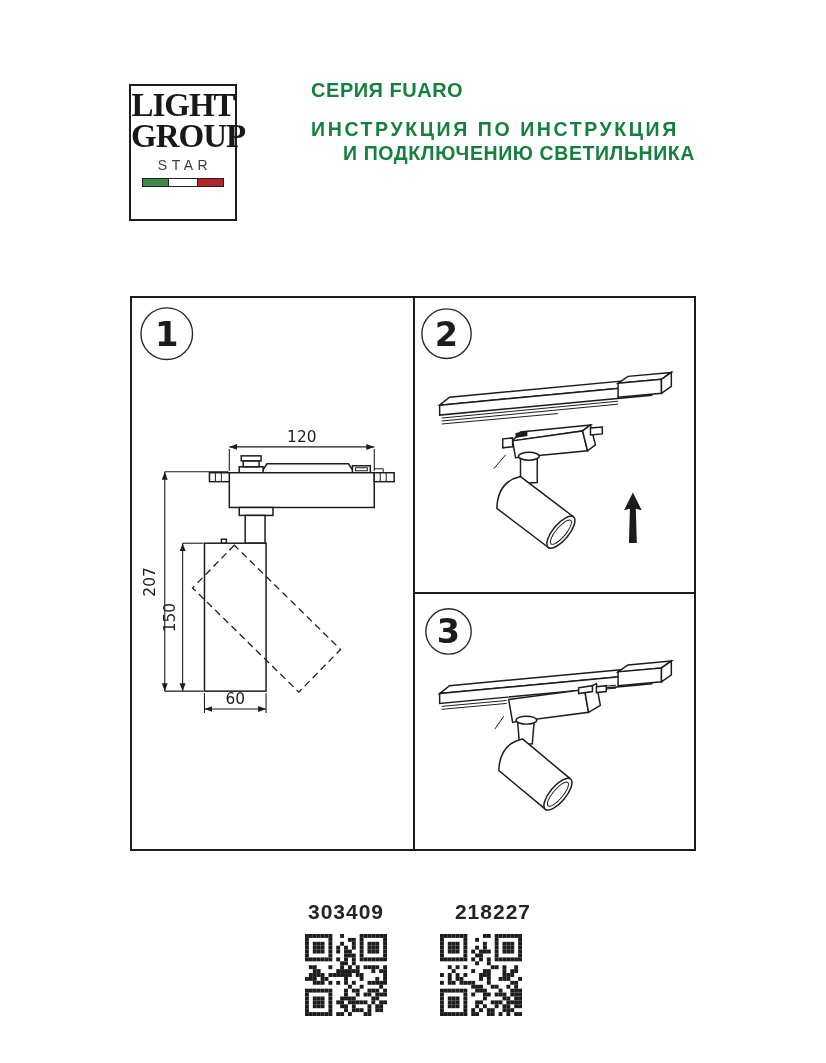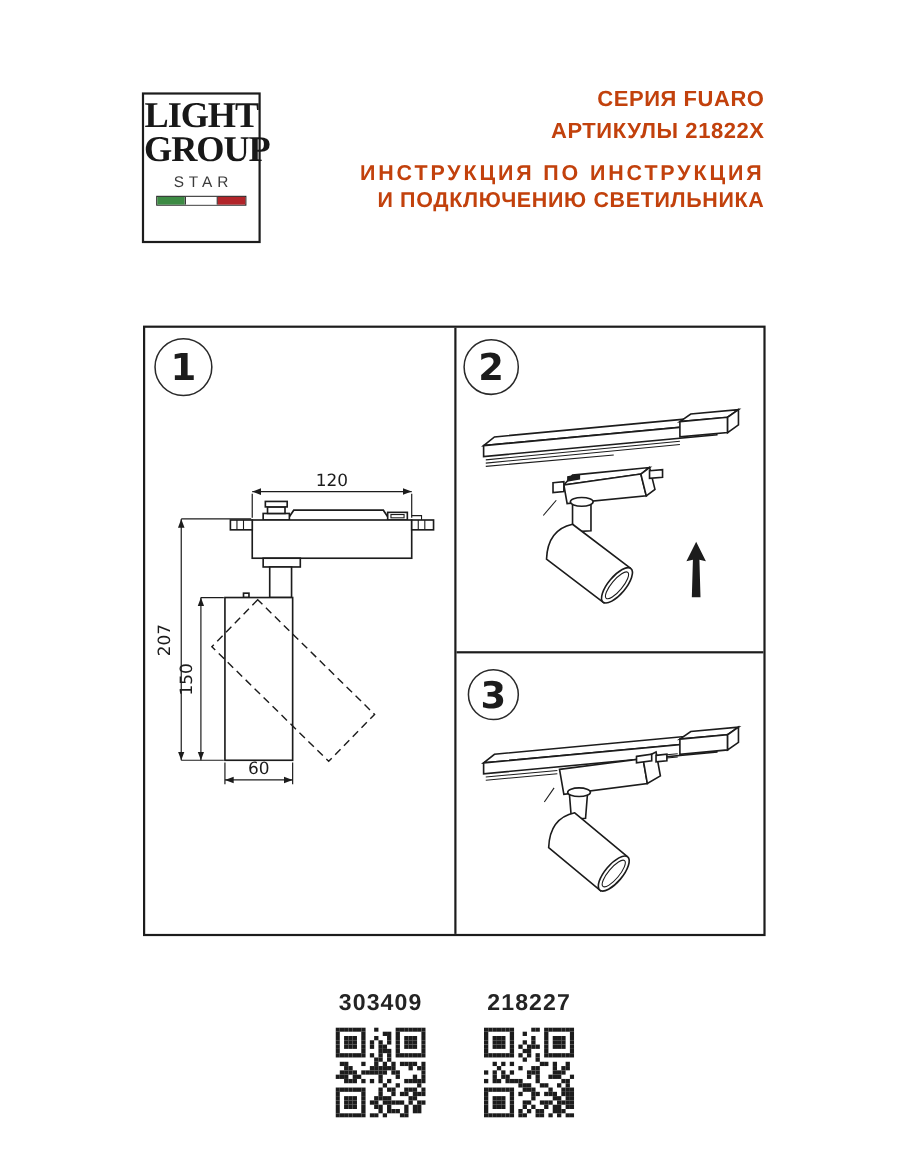--- a/index.html
+++ b/index.html
@@ -11,21 +11,21 @@
         border:2px solid #1c1c1c;text-align:center;padding-top:4px;box-sizing:content-box;}
   .logo-word{font-family:"Liberation Serif",serif;font-weight:700;font-size:33px;
              line-height:0.95;letter-spacing:-1px;color:#181818;}
   .logo-group{font-size:14px;letter-spacing:4.5px;margin-top:4px;margin-left:4px;color:#3b3b3b;}
   .flag{width:80px;height:7px;margin:5px auto 0;border:1px solid #222;display:flex;box-sizing:content-box;}
   .flag .fg{flex:1;}
   .flag .fw{flex:1.1;border-left:1px solid #222;border-right:1px solid #222;background:#fff;}
   .flag .fr{flex:1;}
 
   
-  .hdr{position:absolute;right:131px;top:76px;text-align:right;font-weight:700;color:#c2410c;}
+  .hdr{position:absolute;right:131px;top:76px;font-weight:700;color:#15803d;}
   .hdr-series{font-size:20px;line-height:29px;letter-spacing:0.5px;}
   .hdr-title{margin-top:13px;font-size:19.5px;line-height:23.5px;}
   .hdr-title .t1{letter-spacing:2.6px;}
   .hdr-title .t2{letter-spacing:0.6px;margin-left:32px;}
 
   
   .frame{position:absolute;left:130px;top:296px;width:562px;height:551px;
          border:2px solid #1c1c1c;display:flex;}
   .p1{width:281px;border-right:2px solid #1c1c1c;}
   .pright{flex:1;display:flex;flex-direction:column;}
@@ -38,21 +38,21 @@
   .dash{stroke:#1c1c1c;stroke-width:1.3;fill:none;stroke-dasharray:7 4.5;}
   .fillb{fill:#1c1c1c;stroke:none;}
   .badge{fill:#ffffff;stroke:#2a2a2a;stroke-width:1.4;}
   .dimtxt{font:15.5px "DejaVu Sans",sans-serif;fill:#1c1c1c;text-anchor:middle;}
   .numtxt{font:700 34px "DejaVu Sans",sans-serif;fill:#1c1c1c;text-anchor:middle;}
 
   
   .art-label{position:absolute;top:900px;width:100px;text-align:center;
              font-size:21px;font-weight:700;letter-spacing:1px;color:#242424;}
   .art1{left:296px;}
-  .art2{left:431px;}
+  .art2{left:431px;text-align:right;}
   .qr{position:absolute;top:934px;width:82px;height:82px;}
   .qr1{left:305px;}
   .qr2{left:440px;}
   .qr svg{display:block;width:100%;height:100%;}
 </style>
 </head>
 <body>
 
 <div class="page">
 
@@ -63,21 +63,20 @@
     <div class="flag">
       <div class="fg" style="background: rgb(61, 139, 68);"></div>
       <div class="fw"></div>
       <div class="fr" style="background: rgb(178, 37, 42);"></div>
     </div>
   </div>
 
   <div class="hdr">
     <div class="hdr-series">
       <div>СЕРИЯ FUARO</div>
-      <div>АРТИКУЛЫ 21822X</div>
     </div>
     <div class="hdr-title">
       <div class="t1">ИНСТРУКЦИЯ ПО ИНСТРУКЦИЯ</div>
       <div class="t2">И ПОДКЛЮЧЕНИЮ СВЕТИЛЬНИКА</div>
     </div>
   </div>
 
   <div class="frame">
 
     <div class="p1">

